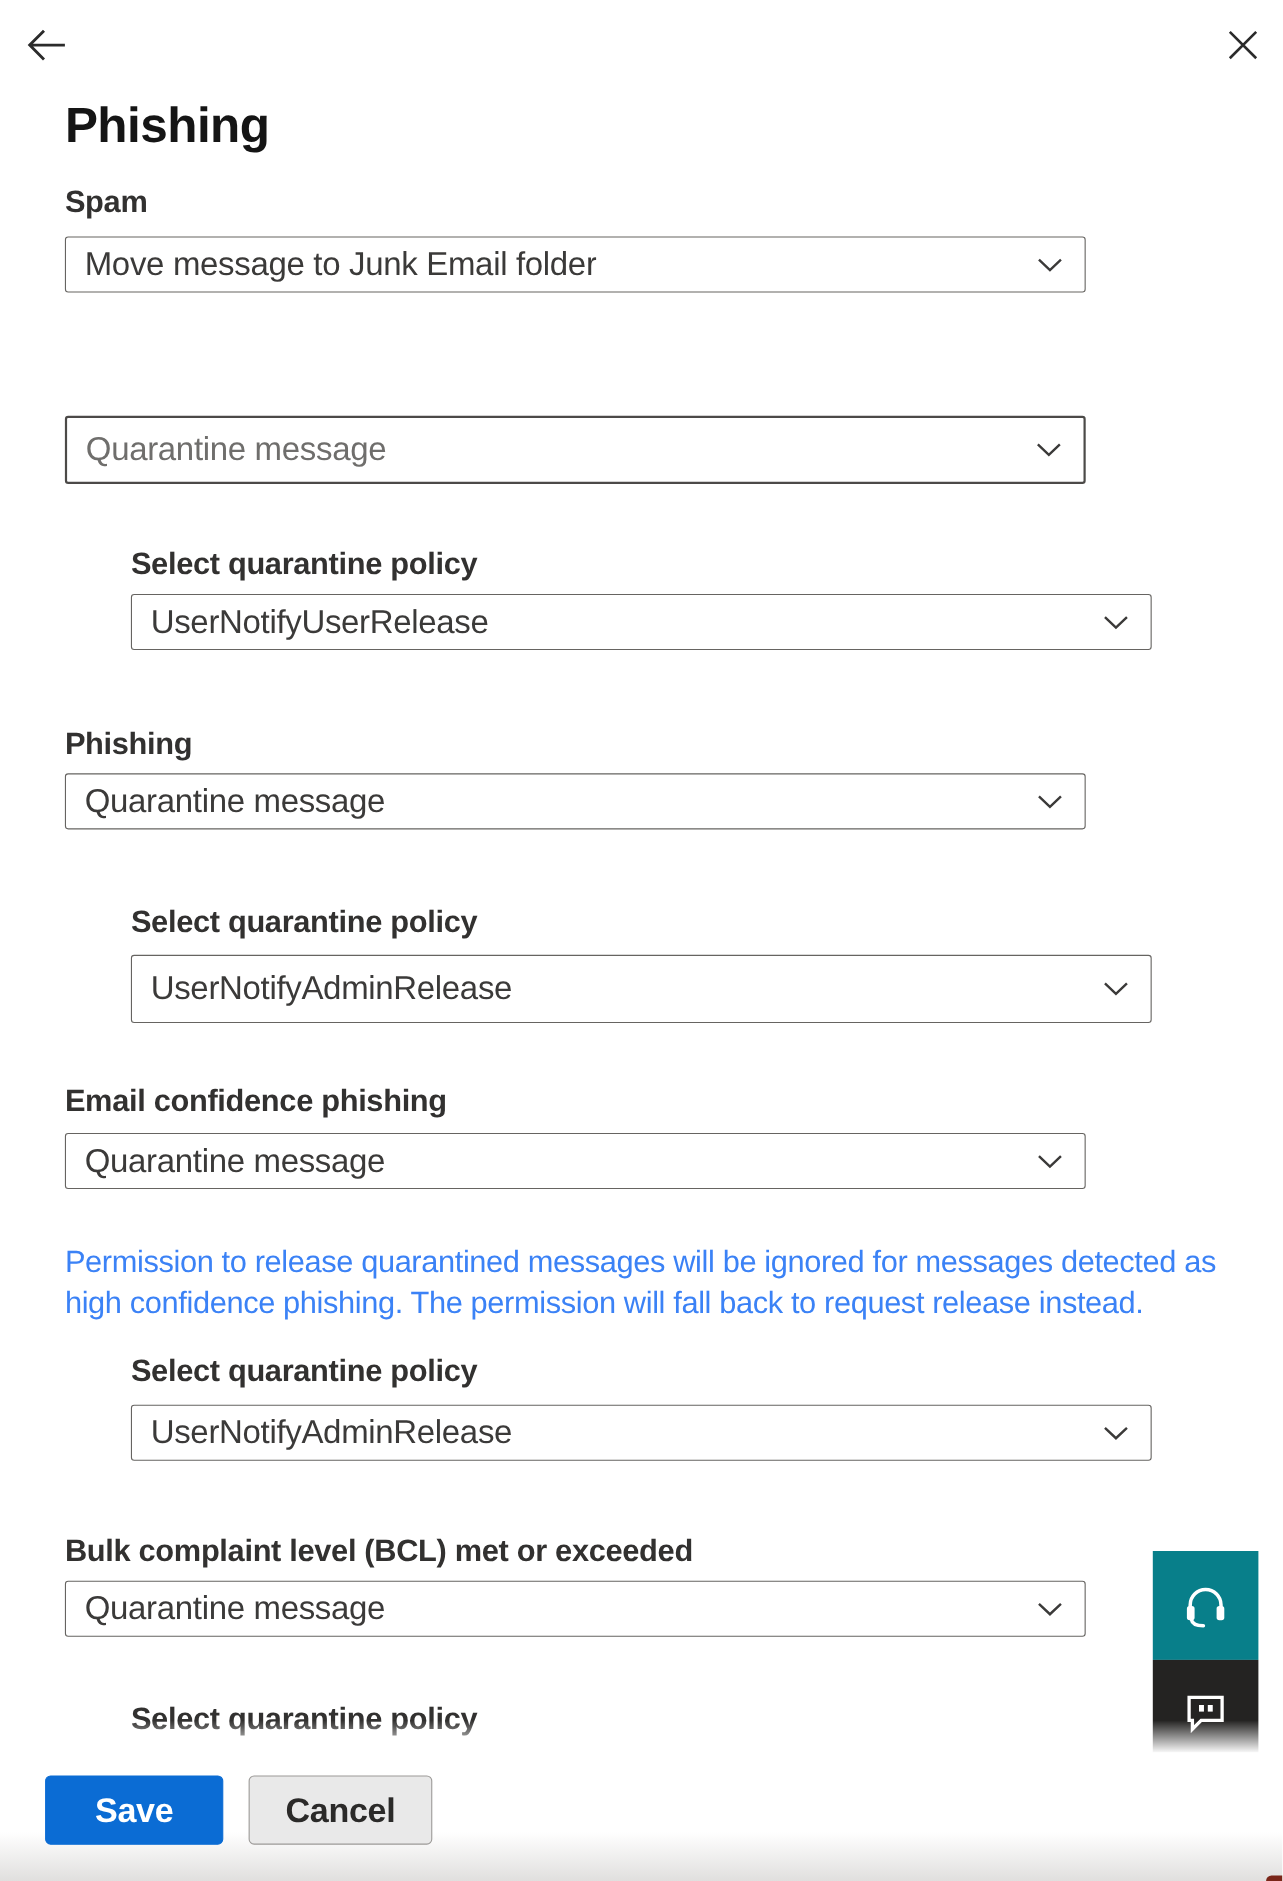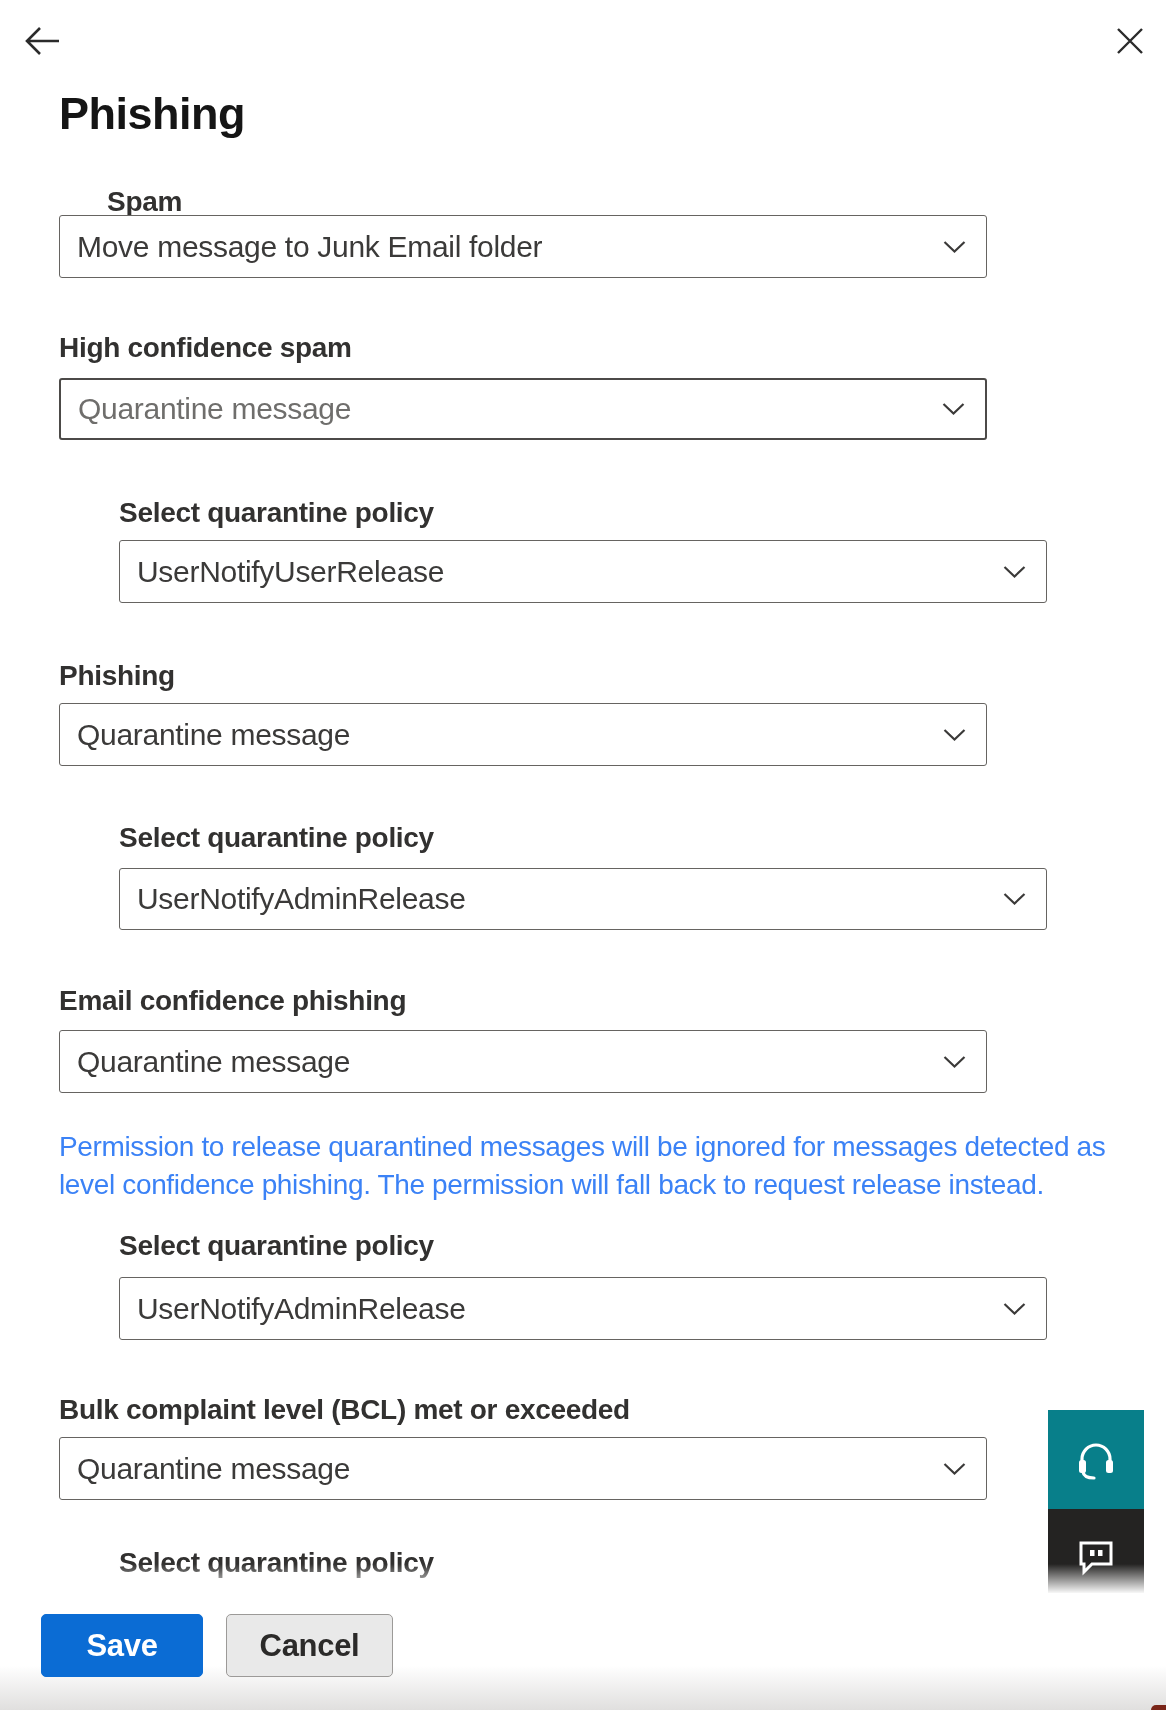--- a/index.html
+++ b/index.html
@@ -8,21 +8,21 @@
     overflow:hidden;font-family:"Liberation Sans",sans-serif;color:#323130;
   }
   
   .icon-btn{position:absolute;cursor:pointer;background:none;border:none;padding:0;line-height:0;}
   
   .h1{position:absolute;left:59px;top:88px;font-size:45px;font-weight:700;color:#151515;letter-spacing:-.5px;}
   
   .lbl{position:absolute;font-size:28px;font-weight:600;color:#323130;white-space:nowrap;letter-spacing:-.3px;}
   
   .dd{
-    position:absolute;width:928px;height:63px;background:#fff;
+    position:absolute;width:928px;height:51px;background:#fff;
     border:1px solid #666461;border-radius:3px;box-sizing:border-box;
     display:flex;align-items:center;cursor:pointer;
   }
   .dd .val{
     margin-left:17px;font-size:30px;color:#3b3a39;white-space:nowrap;
     overflow:hidden;letter-spacing:-.3px;
   }
   .dd.muted .val{color:#6f6e6c;}
   .dd.thick{border:2px solid #4c4a48;}
   .dd .chev{position:absolute;right:20px;top:50%;transform:translateY(-50%);}
@@ -59,29 +59,28 @@
     </svg>
   </button>
   <button class="icon-btn" style="left:1116px;top:27px;">
     <svg width="28" height="28" viewBox="0 0 28 28">
       <path d="M2 2 L26 26 M26 2 L2 26" fill="none" stroke="#2b2b2b" stroke-width="2.4"></path>
     </svg>
   </button>
 
   <div class="h1">Phishing</div>
 
-  <div class="lbl" style="left:59px;top:186px;margin-left:48px;">Spam</div>
+  <div class="lbl" style="left:59px;top:168px;">Spam</div>
   <div class="dd" style="left:59px;top:215px;">
     <span class="val">Move message to Junk Email folder</span>
     <svg class="chev" width="23" height="13" viewBox="0 0 23 13">
       <path d="M1.5 1.5 L11.5 11 L21.5 1.5" fill="none" stroke="#3b3a39" stroke-width="2.2"></path>
     </svg>
   </div>
 
-  <div class="lbl" style="left:59px;top:332px;">High confidence spam</div>
   <div class="dd muted thick" style="left:59px;top:378px;height:62px;">
     <span class="val">Quarantine message</span>
     <svg class="chev" width="23" height="13" viewBox="0 0 23 13">
       <path d="M1.5 1.5 L11.5 11 L21.5 1.5" fill="none" stroke="#3b3a39" stroke-width="2.2"></path>
     </svg>
   </div>
 
   <div class="lbl" style="left:119px;top:497px;">Select quarantine policy</div>
   <div class="dd" style="left:119px;top:540px;">
     <span class="val">UserNotifyUserRelease</span>
@@ -108,21 +107,21 @@
 
   <div class="lbl" style="left:59px;top:985px;">Email confidence phishing</div>
   <div class="dd" style="left:59px;top:1030px;">
     <span class="val">Quarantine message</span>
     <svg class="chev" width="23" height="13" viewBox="0 0 23 13">
       <path d="M1.5 1.5 L11.5 11 L21.5 1.5" fill="none" stroke="#3b3a39" stroke-width="2.2"></path>
     </svg>
   </div>
 
   <div class="note-line" style="top:1131px;">Permission to release quarantined messages will be ignored for messages detected as</div>
-  <div class="note-line" style="top:1169px;">level confidence phishing. The permission will fall back to request release instead.</div>
+  <div class="note-line" style="top:1169px;">high confidence phishing. The permission will fall back to request release instead.</div>
 
   <div class="lbl" style="left:119px;top:1230px;">Select quarantine policy</div>
   <div class="dd" style="left:119px;top:1277px;">
     <span class="val">UserNotifyAdminRelease</span>
     <svg class="chev" width="23" height="13" viewBox="0 0 23 13">
       <path d="M1.5 1.5 L11.5 11 L21.5 1.5" fill="none" stroke="#3b3a39" stroke-width="2.2"></path>
     </svg>
   </div>
 
   <div class="lbl" style="left:59px;top:1394px;">Bulk complaint level (BCL) met or exceeded</div>

